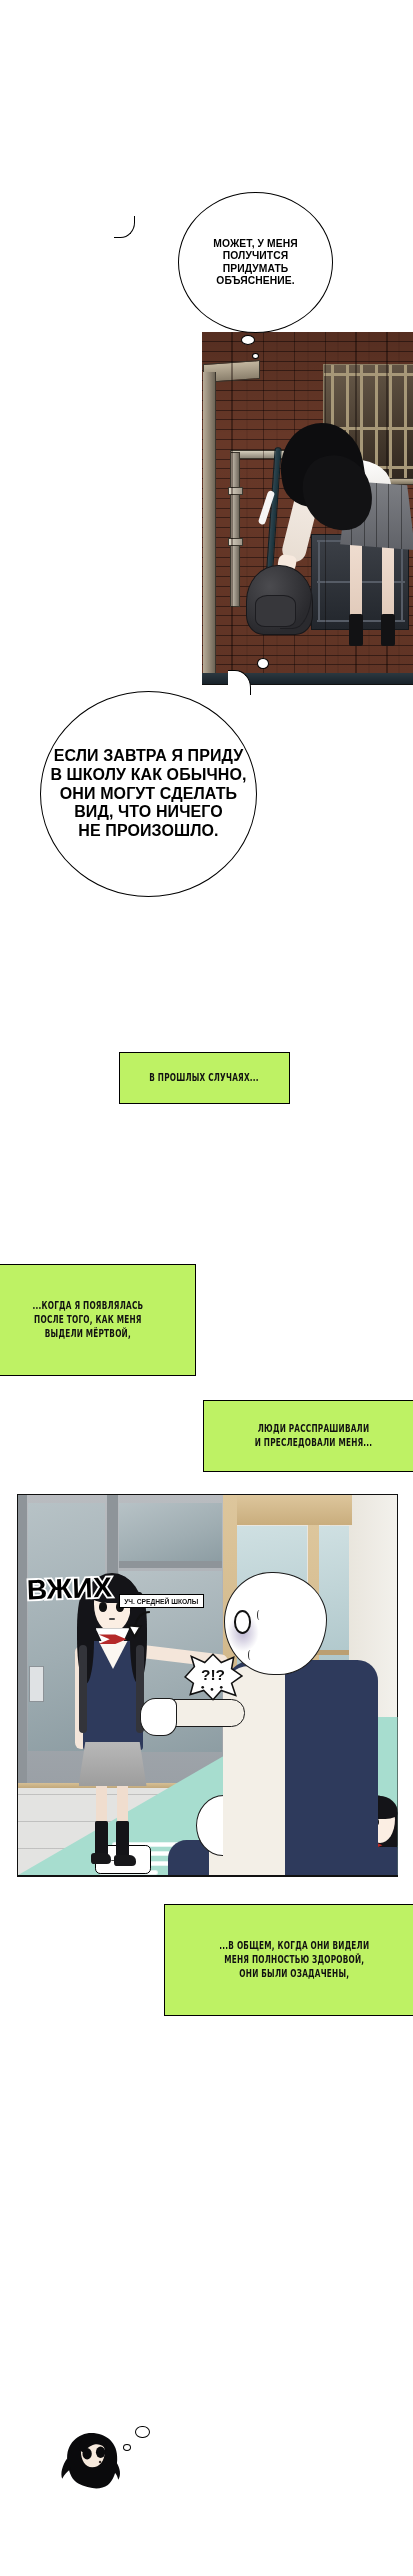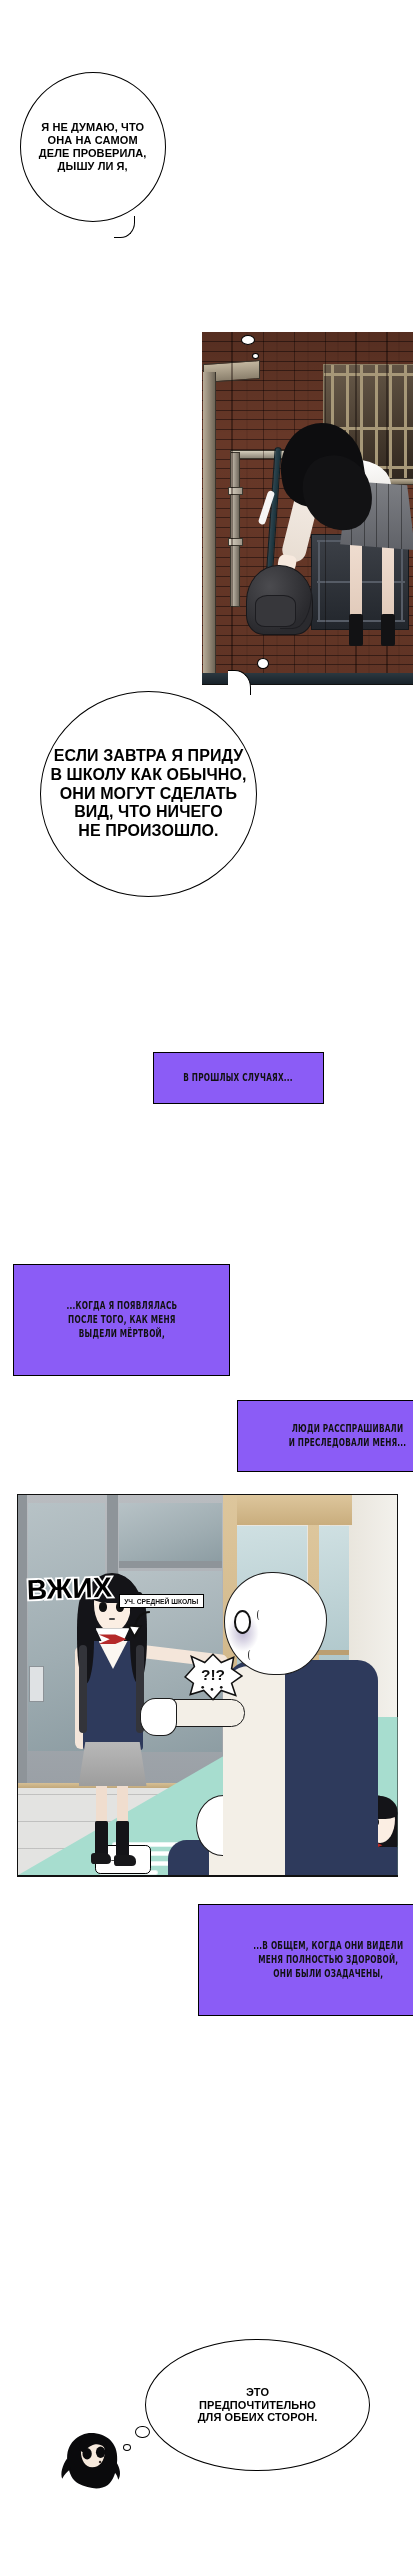--- a/index.html
+++ b/index.html
@@ -40,28 +40,27 @@
     position: absolute;
     background: #fff;
     border: 1.6px solid #000;
     border-radius: 50%;
     z-index: 31;
   }
 
   
   .narr {
     position: absolute;
-    background: #8b5cf6;
+    background: #bef264;
     border: 1px solid #000000;
     display: flex;
     align-items: center;
     justify-content: center;
     text-align: center;
     z-index: 30;
-    margin-left: 34px;
   }
   .narr .txt {
     white-space: pre-line;
     font-family: "Liberation Sans Narrow", "DejaVu Sans Condensed", "Liberation Sans", sans-serif;
     font-weight: 700;
     color: #111;
     line-height: 1.25;
     letter-spacing: 0.3px;
     transform: scaleX(.74);
     transform-origin: center;
@@ -224,29 +223,29 @@
   .t-b2 { font-size: 10.3px; }
   .t-b3 { font-size: 16px; }
   .t-b4 { font-size: 11px; }
   .n-s  { font-size: 11px; }
 </style>
 </head>
 <body>
 
 <div class="page">
 
-  <div class="bubble oval t-b1" style="left:19.7px; top:72px; width:146px; height:150px;">
-    <div class="txt">Я НЕ ДУМАЮ, ЧТО
-ОНА НА САМОМ
-ДЕЛЕ ПРОВЕРИЛА,
-ДЫШУ ЛИ Я,</div>
-  </div>
 
   <div class="abs" style="left:114px; top:216px; width:20.7px; height:22px; border-right:1.6px solid #000; border-bottom:1.6px solid #000; border-radius:0 0 70% 0; background:#fff; z-index:29;"></div>
 
+  <div class="bubble oval t-b2" style="left:178px; top:192px; width:155px; height:141px;">
+    <div class="txt">МОЖЕТ, У МЕНЯ
+ПОЛУЧИТСЯ
+ПРИДУМАТЬ
+ОБЪЯСНЕНИЕ.</div>
+  </div>
   <div class="tail-dot" style="left:241px; top:335px; width:14px; height:9.8px; z-index:32;"></div>
   <div class="tail-dot" style="left:252px; top:353px; width:7.2px; height:6.2px; z-index:32;"></div>
 
   <div class="panel" id="panel-brick">
     <div class="brick-offset"></div>
 
     <div class="door-head"></div>
     <div class="door-frame"></div>
 
     <div class="window">
@@ -464,25 +463,20 @@
 
   <div class="abs" style="left:16.5px; top:1875px; width:381px; height:1.6px; background:#111; z-index:20;"></div>
 
   <div class="narr n-s" style="left:164px; top:1904px; width:260px; height:112px;">
     <div class="txt">...В ОБЩЕМ, КОГДА ОНИ ВИДЕЛИ
 МЕНЯ ПОЛНОСТЬЮ ЗДОРОВОЙ,
 ОНИ БЫЛИ ОЗАДАЧЕНЫ,</div>
   </div>
 
 
-  <div class="bubble oval t-b4" style="left:145px; top:2339px; width:225px; height:132px;">
-    <div class="txt">ЭТО
-ПРЕДПОЧТИТЕЛЬНО
-ДЛЯ ОБЕИХ СТОРОН.</div>
-  </div>
   <div class="tail-dot" style="left:135px; top:2426px; width:14.5px; height:12.4px; z-index:32;"></div>
   <div class="tail-dot" style="left:123px; top:2444px; width:8.3px; height:7.2px; z-index:32;"></div>
 
   <div id="chibi">
     <svg width="70" height="70" viewBox="0 0 135 135" aria-hidden="true">
 
       <path d="M22 58 C 18 24, 44 4, 68 4 C 96 4, 120 22, 118 56 C 117 80, 110 96, 100 104
                C 92 110, 80 112, 70 110 C 58 108, 44 104, 36 96 C 26 86, 24 72, 22 58 Z" fill="#0a0a0c"></path>
 
       <path d="M22 52 C 12 66, 8 82, 12 92 C 16 84, 22 78, 28 74 Z" fill="#0a0a0c"></path>

